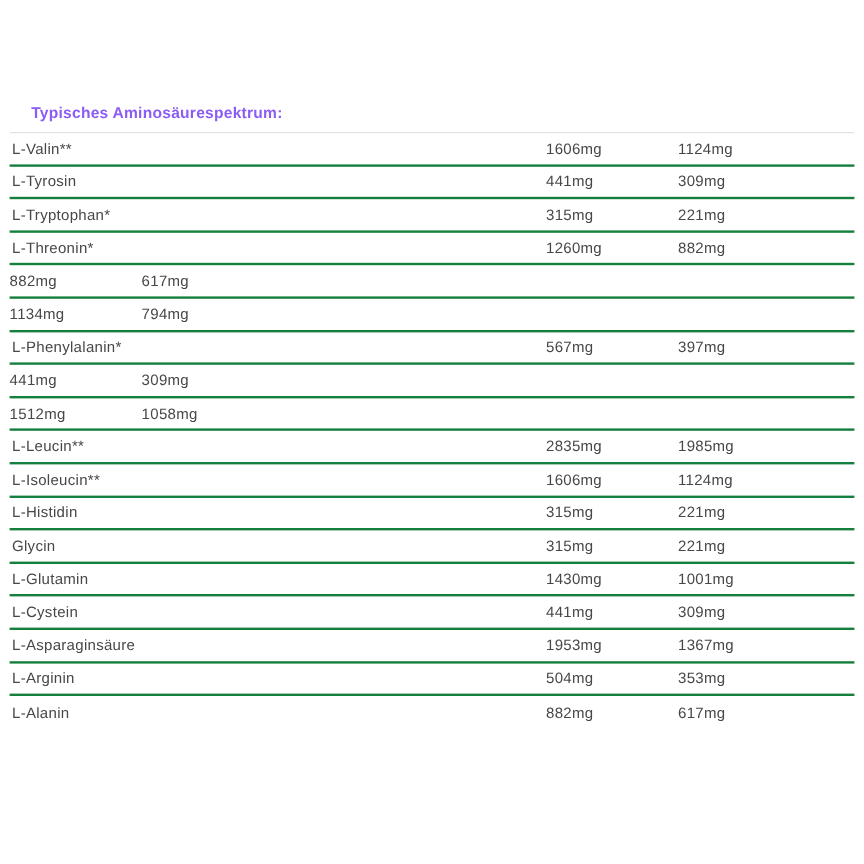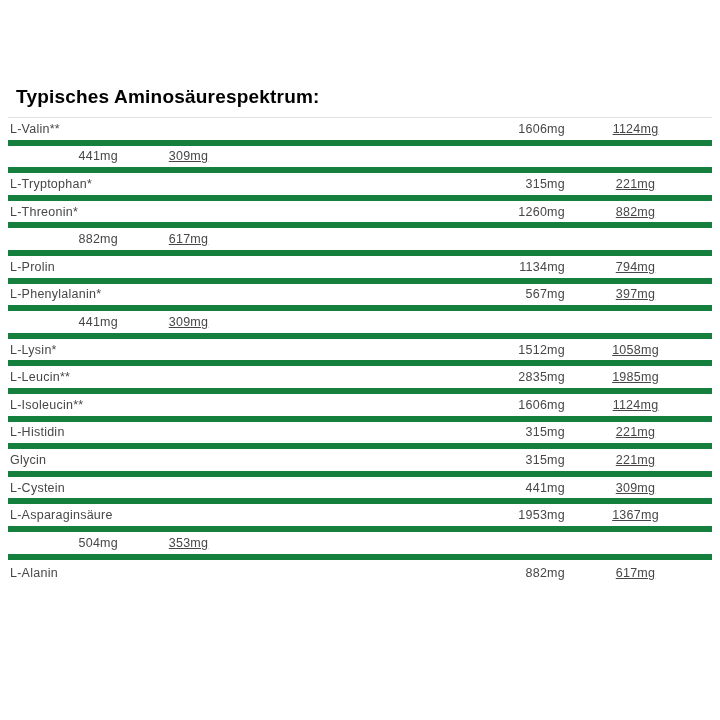--- a/index.html
+++ b/index.html
@@ -16,75 +16,74 @@
     inset: 0;
     background: #ffffff;
   }
   .content {
     position: absolute;
     left: 8px;
     right: 8px;
     top: 86px;
   }
   .section-title {
-    font-size: 19px;
+    font-size: 13px;
     font-weight: 700;
-    color: #000000;
+    color: #8b5cf6;
     letter-spacing: 0.2px;
-    margin-left: 8px;
+    margin-left: 18px;
     margin-bottom: 9px;
   }
   .amino-table {
     border-top: 1px solid #e2e2e2;
   }
   .amino-row {
     display: flex;
     align-items: center;
     height: 27.6px;
-    border-bottom: 6px solid #15803d;
+    border-bottom: 2px solid #15803d;
     font-size: 12.5px;
     color: #474747;
     letter-spacing: 0.25px;
   }
   .amino-row:last-child {
     border-bottom: none;
   }
   .cell-name {
     flex: 1;
     padding-left: 2px;
     white-space: nowrap;
     overflow: hidden;
   }
   .cell-value-1 {
     width: 110px;
-    text-align: right;
     white-space: nowrap;
   }
   .cell-value-2 {
     width: 147px;
-    text-align: center;
+    text-align: left;
     padding-right: 6px;
     white-space: nowrap;
-    text-decoration: underline;
   }
 </style>
 </head>
 <body>
 
 <div class="page">
   <div class="content">
     <div class="section-title">Typisches Aminosäurespektrum:</div>
     <div class="amino-table">
   <div class="amino-row">
     <span class="cell-name">L-Valin**</span>
     <span class="cell-value-1">1606mg</span>
     <span class="cell-value-2">1124mg</span>
   </div>
 
   <div class="amino-row">
+    <span class="cell-name">L-Tyrosin</span>
     <span class="cell-value-1">441mg</span>
     <span class="cell-value-2">309mg</span>
   </div>
 
   <div class="amino-row">
     <span class="cell-name">L-Tryptophan*</span>
     <span class="cell-value-1">315mg</span>
     <span class="cell-value-2">221mg</span>
   </div>
 
@@ -93,38 +92,36 @@
     <span class="cell-value-1">1260mg</span>
     <span class="cell-value-2">882mg</span>
   </div>
 
   <div class="amino-row">
     <span class="cell-value-1">882mg</span>
     <span class="cell-value-2">617mg</span>
   </div>
 
   <div class="amino-row">
-    <span class="cell-name">L-Prolin</span>
     <span class="cell-value-1">1134mg</span>
     <span class="cell-value-2">794mg</span>
   </div>
 
   <div class="amino-row">
     <span class="cell-name">L-Phenylalanin*</span>
     <span class="cell-value-1">567mg</span>
     <span class="cell-value-2">397mg</span>
   </div>
 
   <div class="amino-row">
     <span class="cell-value-1">441mg</span>
     <span class="cell-value-2">309mg</span>
   </div>
 
   <div class="amino-row">
-    <span class="cell-name">L-Lysin*</span>
     <span class="cell-value-1">1512mg</span>
     <span class="cell-value-2">1058mg</span>
   </div>
 
   <div class="amino-row">
     <span class="cell-name">L-Leucin**</span>
     <span class="cell-value-1">2835mg</span>
     <span class="cell-value-2">1985mg</span>
   </div>
 
@@ -139,35 +136,41 @@
     <span class="cell-value-1">315mg</span>
     <span class="cell-value-2">221mg</span>
   </div>
 
   <div class="amino-row">
     <span class="cell-name">Glycin</span>
     <span class="cell-value-1">315mg</span>
     <span class="cell-value-2">221mg</span>
   </div>
 
+  <div class="amino-row">
+    <span class="cell-name">L-Glutamin</span>
+    <span class="cell-value-1">1430mg</span>
+    <span class="cell-value-2">1001mg</span>
+  </div>
 
 
   <div class="amino-row">
     <span class="cell-name">L-Cystein</span>
     <span class="cell-value-1">441mg</span>
     <span class="cell-value-2">309mg</span>
   </div>
 
   <div class="amino-row">
     <span class="cell-name">L-Asparaginsäure</span>
     <span class="cell-value-1">1953mg</span>
     <span class="cell-value-2">1367mg</span>
   </div>
 
   <div class="amino-row">
+    <span class="cell-name">L-Arginin</span>
     <span class="cell-value-1">504mg</span>
     <span class="cell-value-2">353mg</span>
   </div>
 
   <div class="amino-row">
     <span class="cell-name">L-Alanin</span>
     <span class="cell-value-1">882mg</span>
     <span class="cell-value-2">617mg</span>
   </div>
 </div>

